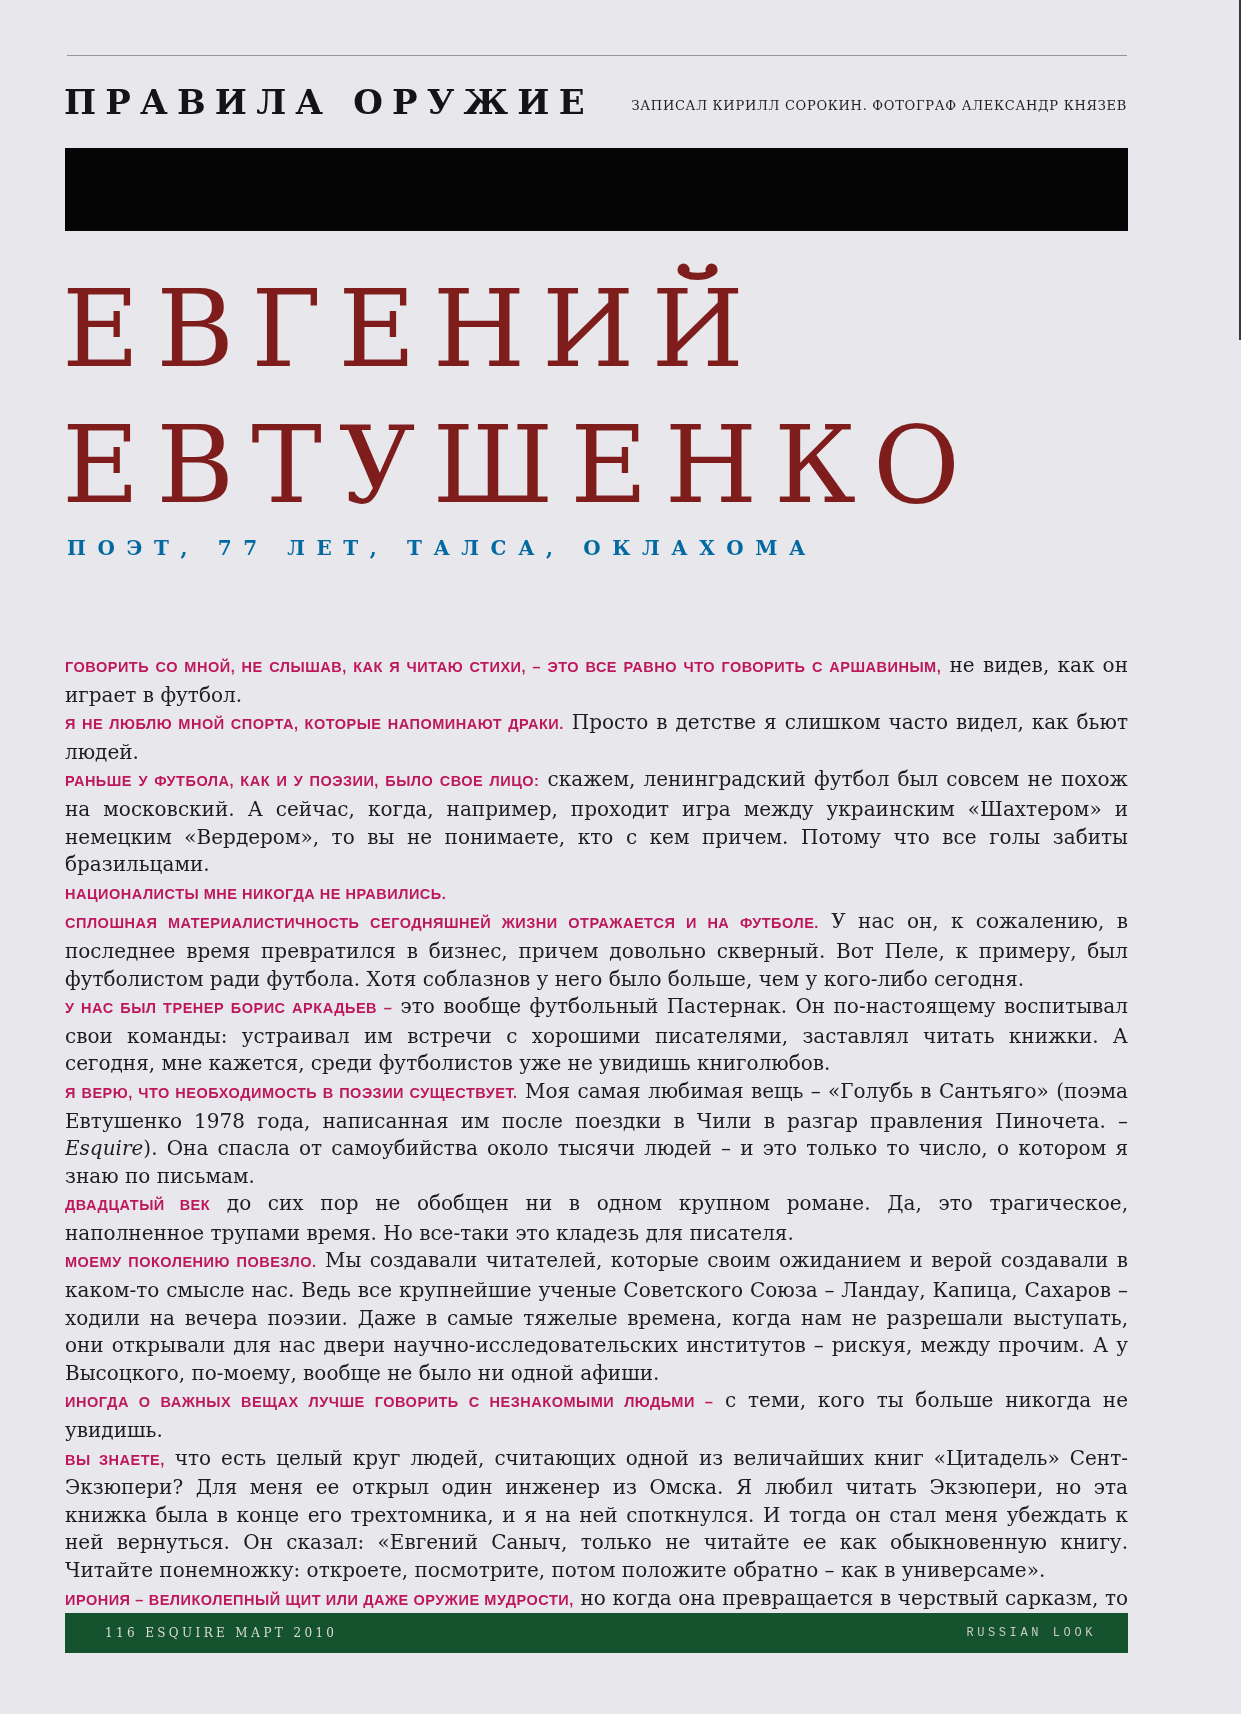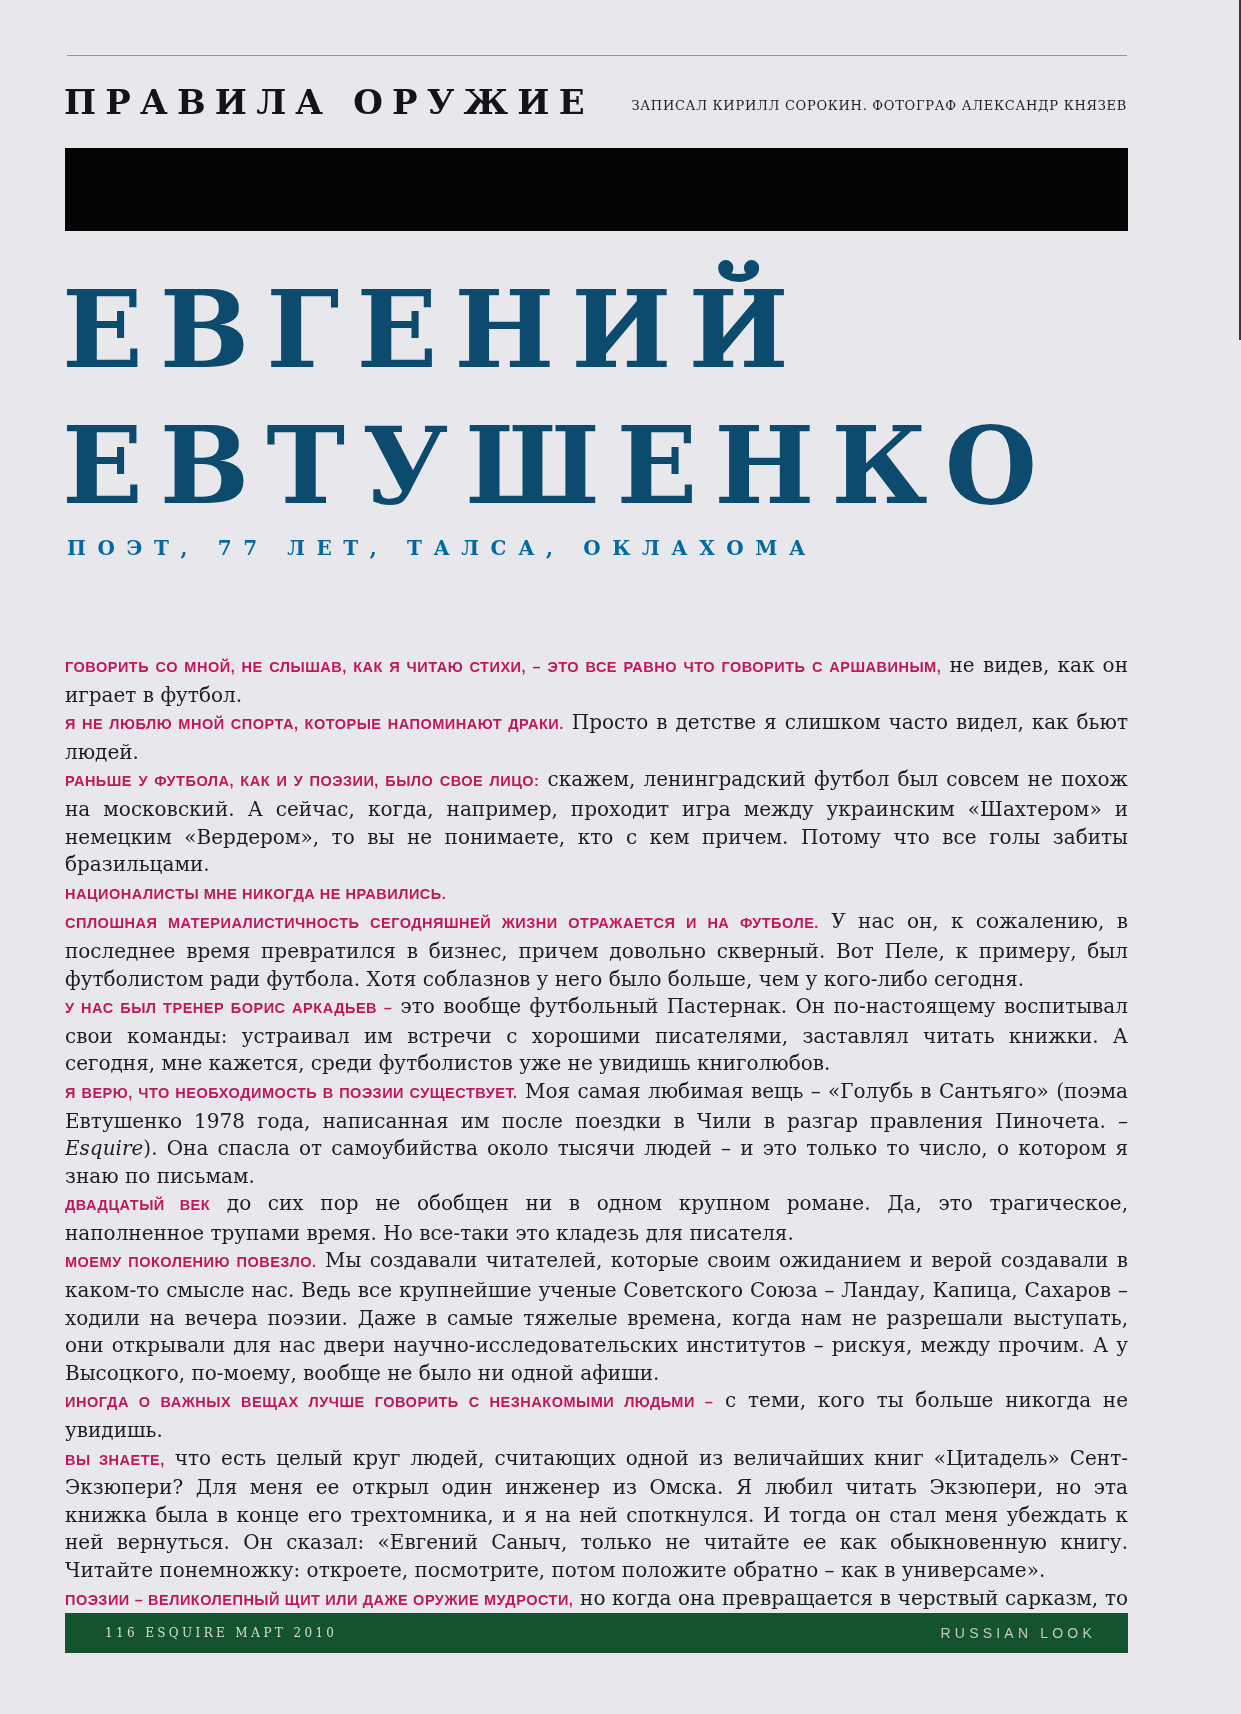--- a/index.html
+++ b/index.html
@@ -46,25 +46,25 @@
     position: absolute;
     left: 65px; top: 148px;
     width: 1063px; height: 83px;
     background: #050505;
   }
 
   .big-title {
     position: absolute;
     left: 62px; top: 262px;
     font-family: "DejaVu Serif", serif;
-    font-weight: 700;
+    font-weight: 400;
     font-size: 106px;
     line-height: 1.28;
     letter-spacing: 0.16em;
-    color: #0c4a6e;
+    color: #7f1d1d;
     white-space: nowrap;
   }
   .big-title .line { display: block; }
 
   .subtitle {
     position: absolute;
     left: 67px; top: 536px;
     font-family: "DejaVu Serif", serif;
     font-weight: 700;
     font-size: 20px;
@@ -110,22 +110,22 @@
   }
   .footer-left {
     color: #dcdcda;
     font-family: "DejaVu Serif", serif;
     font-size: 12px;
     letter-spacing: 0.28em;
     white-space: nowrap;
   }
   .footer-right {
     color: #c9c9c7;
-    font-family: Liberation Sans, sans-serif;
-    font-size: 14px;
+    font-family: Liberation Mono, monospace;
+    font-size: 12px;
     letter-spacing: 0.3em;
     white-space: nowrap;
   }
 
   .edge-shadow {
     position: absolute;
     right: 0; top: 0;
     width: 2px; height: 340px;
     background: #39393d;
   }
@@ -155,21 +155,21 @@
       <p><span class="lead">Я НЕ ЛЮБЛЮ МНОЙ СПОРТА, КОТОРЫЕ НАПОМИНАЮТ ДРАКИ.</span><span class="normal"> Просто в детстве я слишком часто видел, как бьют людей.</span></p>
       <p><span class="lead">РАНЬШЕ У ФУТБОЛА, КАК И У ПОЭЗИИ, БЫЛО СВОЕ ЛИЦО:</span><span class="normal"> скажем, ленинградский футбол был совсем не похож на московский. А сейчас, когда, например, проходит игра между украинским «Шахтером» и немецким «Вердером», то вы не понимаете, кто с кем причем. Потому что все голы забиты бразильцами.</span></p>
       <p><span class="lead">НАЦИОНАЛИСТЫ МНЕ НИКОГДА НЕ НРАВИЛИСЬ.</span></p>
       <p><span class="lead">СПЛОШНАЯ МАТЕРИАЛИСТИЧНОСТЬ СЕГОДНЯШНЕЙ ЖИЗНИ ОТРАЖАЕТСЯ И НА ФУТБОЛЕ.</span><span class="normal"> У нас он, к сожалению, в последнее время превратился в бизнес, причем довольно скверный. Вот Пеле, к примеру, был футболистом ради футбола. Хотя соблазнов у него было больше, чем у кого-либо сегодня.</span></p>
       <p><span class="lead">У НАС БЫЛ ТРЕНЕР БОРИС АРКАДЬЕВ –</span><span class="normal"> это вообще футбольный Пастернак. Он по-настоящему воспитывал свои команды: устраивал им встречи с хорошими писателями, заставлял читать книжки. А сегодня, мне кажется, среди футболистов уже не увидишь книголюбов.</span></p>
       <p><span class="lead">Я ВЕРЮ, ЧТО НЕОБХОДИМОСТЬ В ПОЭЗИИ СУЩЕСТВУЕТ.</span><span class="normal"> Моя самая любимая вещь – «Голубь в Сантьяго» (поэма Евтушенко 1978 года, написанная им после поездки в Чили в разгар правления Пиночета. –</span><span class="italic"> Esquire</span><span class="normal">). Она спасла от самоубийства около тысячи людей – и это только то число, о котором я знаю по письмам.</span></p>
       <p><span class="lead">ДВАДЦАТЫЙ ВЕК</span><span class="normal"> до сих пор не обобщен ни в одном крупном романе. Да, это трагическое, наполненное трупами время. Но все-таки это кладезь для писателя.</span></p>
       <p><span class="lead">МОЕМУ ПОКОЛЕНИЮ ПОВЕЗЛО.</span><span class="normal"> Мы создавали читателей, которые своим ожиданием и верой создавали в каком-то смысле нас. Ведь все крупнейшие ученые Советского Союза – Ландау, Капица, Сахаров – ходили на вечера поэзии. Даже в самые тяжелые времена, когда нам не разрешали выступать, они открывали для нас двери научно-исследовательских институтов – рискуя, между прочим. А у Высоцкого, по-моему, вообще не было ни одной афиши.</span></p>
       <p><span class="lead">ИНОГДА О ВАЖНЫХ ВЕЩАХ ЛУЧШЕ ГОВОРИТЬ С НЕЗНАКОМЫМИ ЛЮДЬМИ –</span><span class="normal"> с теми, кого ты больше никогда не увидишь.</span></p>
       <p><span class="lead">ВЫ ЗНАЕТЕ,</span><span class="normal"> что есть целый круг людей, считающих одной из величайших книг «Цитадель» Сент-Экзюпери? Для меня ее открыл один инженер из Омска. Я любил читать Экзюпери, но эта книжка была в конце его трехтомника, и я на ней споткнулся. И тогда он стал меня убеждать к ней вернуться. Он сказал: «Евгений Саныч, только не читайте ее как обыкновенную книгу. Читайте понемножку: откроете, посмотрите, потом положите обратно – как в универсаме».</span></p>
-      <p><span class="lead">ПОЭЗИИ – ВЕЛИКОЛЕПНЫЙ ЩИТ ИЛИ ДАЖЕ ОРУЖИЕ МУДРОСТИ,</span><span class="normal"> но когда она превращается в черствый сарказм, то бывает самоубийственна.</span></p>
+      <p><span class="lead">ИРОНИЯ – ВЕЛИКОЛЕПНЫЙ ЩИТ ИЛИ ДАЖЕ ОРУЖИЕ МУДРОСТИ,</span><span class="normal"> но когда она превращается в черствый сарказм, то бывает самоубийственна.</span></p>
     </div>
 
   <div class="footer-bar">
     <span class="footer-left">116 ESQUIRE МАРТ 2010</span>
     <span class="footer-right">RUSSIAN LOOK</span>
   </div>
 
   <div class="edge-shadow"></div>
 
 </div>

